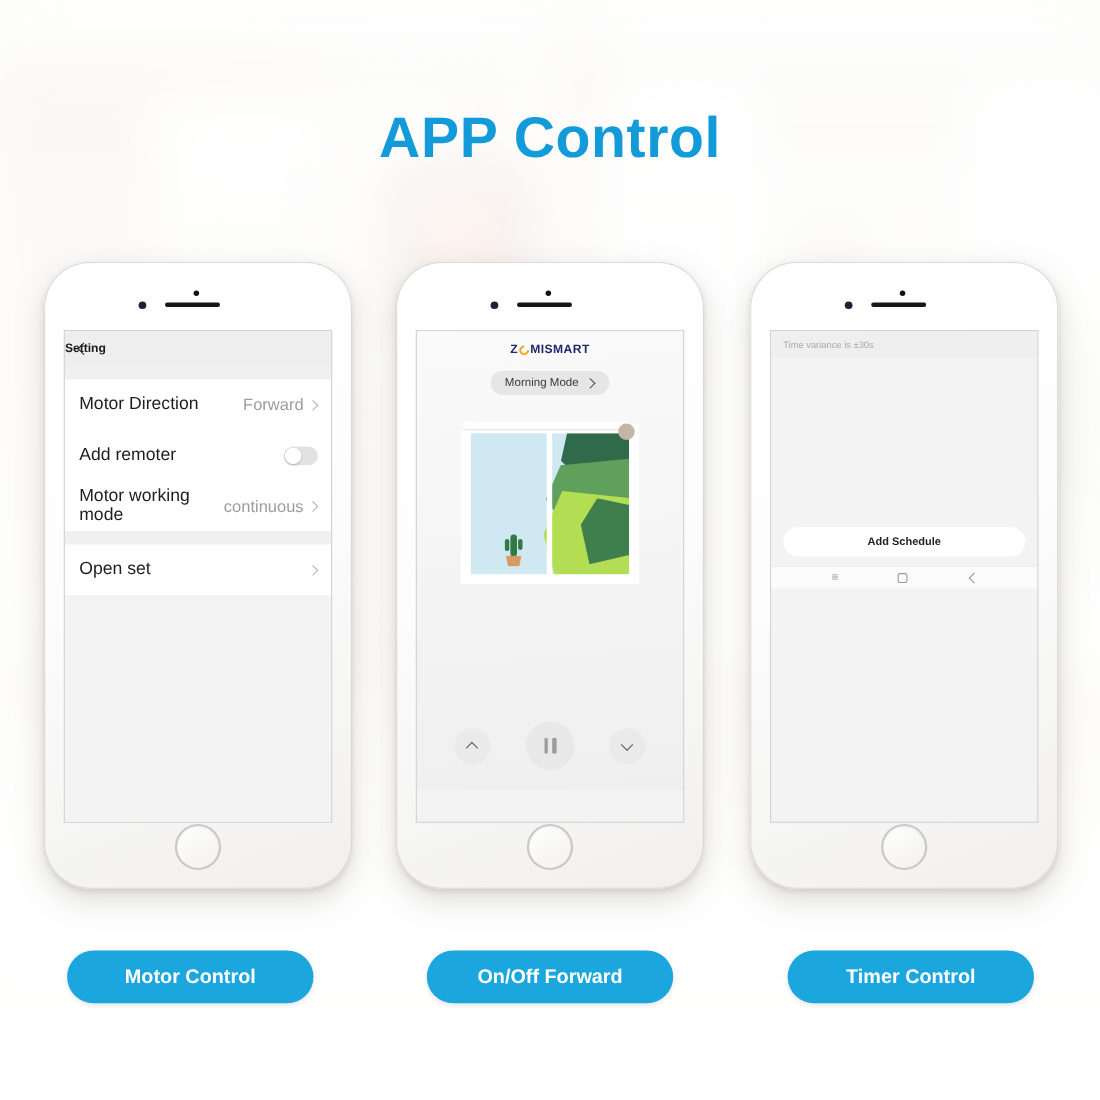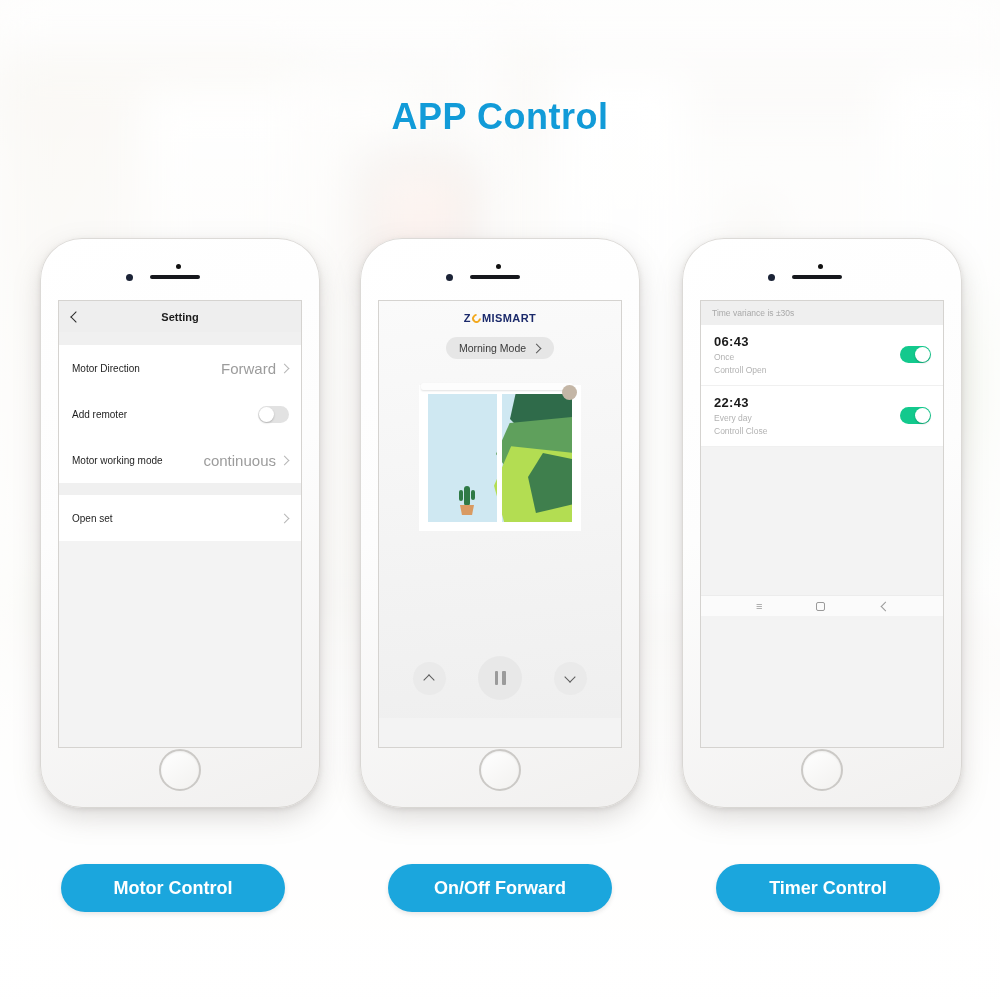--- a/index.html
+++ b/index.html
@@ -54,21 +54,21 @@
     background: linear-gradient(#efebe4, #f8f6f2); }
   .bg-veil {
     position: absolute; inset: 0;
     background: linear-gradient(180deg, rgba(255,255,255,.55), rgba(255,255,255,.78) 55%, rgba(255,255,255,.95));
   }
 
   
   .headline {
     position: absolute; top: 96px; left: 0; width: 1000px;
     text-align: center;
-    font-size: 36px; font-weight: 700; letter-spacing: .5px;
+    font-size: 52px; font-weight: 700; letter-spacing: .5px;
     color: #129bd8;
     text-shadow: 0 1px 0 rgba(255,255,255,.6);
   }
 
   
   .phone {
     position: absolute;
     width: 280px; height: 570px;
     background: linear-gradient(158deg,#ffffff 0%,#fdfdfd 45%,#f1f0ef 100%);
     border-radius: 42px;
@@ -105,21 +105,21 @@
     position: absolute; left: 18px; top: 62px;
     width: 244px; height: 448px;
     background: #f3f3f3;
     overflow: hidden;
     border: 1px solid #d5d3d0;
   }
 
   
   .appbar {
     height: 31px; background: #eeeeee; position: relative;
-    display: flex; align-items: center; justify-content: center;
+    display: flex; align-items: center; justify-content: flex-start;
   }
   .appbar.white { background: #fdfdfd; }
   .appbar-title { font-size: 11px; font-weight: 700; color: #1c1c1c; }
   .appbar-title.small { font-size: 10px; font-weight: 400; color: #242424; }
   .nav-back {
     position: absolute; left: 9px; top: 50%; transform: translateY(-50%);
     width: 12px; height: 12px;
   }
   .nav-back::before {
     content: ""; position: absolute; left: 4px; top: 2px;
@@ -140,21 +140,21 @@
     transform-origin: bottom;
   }
 
   
   .set-gap { height: 13px; background: #f0f0f0; }
   .set-list { background: #ffffff; }
   .set-row {
     height: 46px; display: flex; align-items: center;
     padding: 0 12px 0 13px; position: relative;
   }
-  .set-label { font-size: 10px; color: #1d1d1d; flex: 1; }
+  .set-label { font-size: 16px; color: #1d1d1d; flex: 1; }
   .set-value { font-size: 15px; color: #9c9c9c; margin-right: 4px; }
   .chev {
     width: 9px; height: 9px; position: relative; flex: none;
   }
   .chev::before {
     content: ""; position: absolute; left: 1px; top: 1px;
     width: 6px; height: 6px;
     border-right: 1.4px solid #b6b6b6; border-top: 1.4px solid #b6b6b6;
     transform: rotate(45deg);
   }
@@ -472,46 +472,26 @@
   <div class="phone-top">
     <div class="cam"></div>
     <div class="sensor"></div>
     <div class="speaker"></div>
   </div>
 
   <div class="screen">
 
     <div class="sch-note">Time variance is ±30s</div>
 
-    <div class="sch-list">
-      <div class="sch-item">
-        <div class="sch-texts">
-          <div class="sch-time">06:43</div>
-          <div class="sch-sub">Once</div>
-          <div class="sch-sub">Controll Open</div>
-        </div>
-        <div class="toggle on">
-          <div class="knob"></div>
-        </div>
-      </div>
-
-      <div class="sch-item">
-        <div class="sch-texts">
-          <div class="sch-time">22:43</div>
-          <div class="sch-sub">Every day</div>
-          <div class="sch-sub">Controll Close</div>
-        </div>
-        <div class="toggle on">
-          <div class="knob"></div>
-        </div>
-      </div>
+
+    <div class="sch-empty"></div>
+
+    <div class="add-wrap">
+      <div class="add-btn">Add Schedule</div>
     </div>
-
-    <div class="sch-empty"></div>
-
 
     <div class="navbar">
       <div class="nb-icon">≡</div>
       <div class="nb-square"></div>
       <div class="nb-back"></div>
     </div>
   </div>
 
   <div class="home-btn"></div>
 </div>

